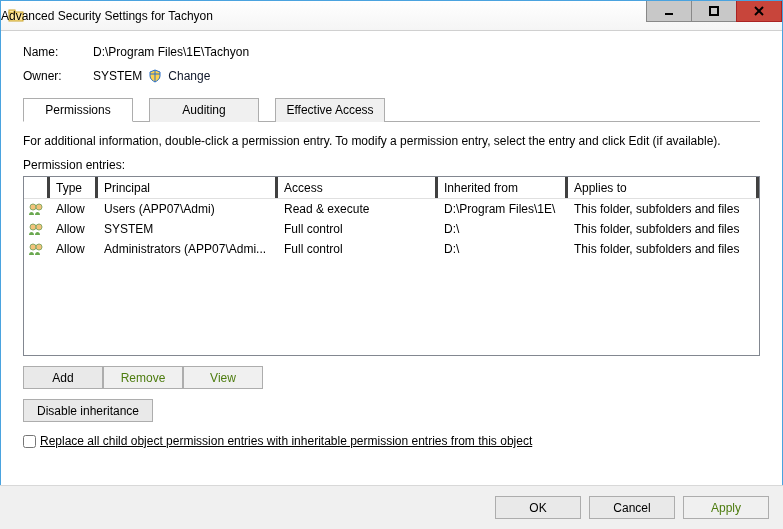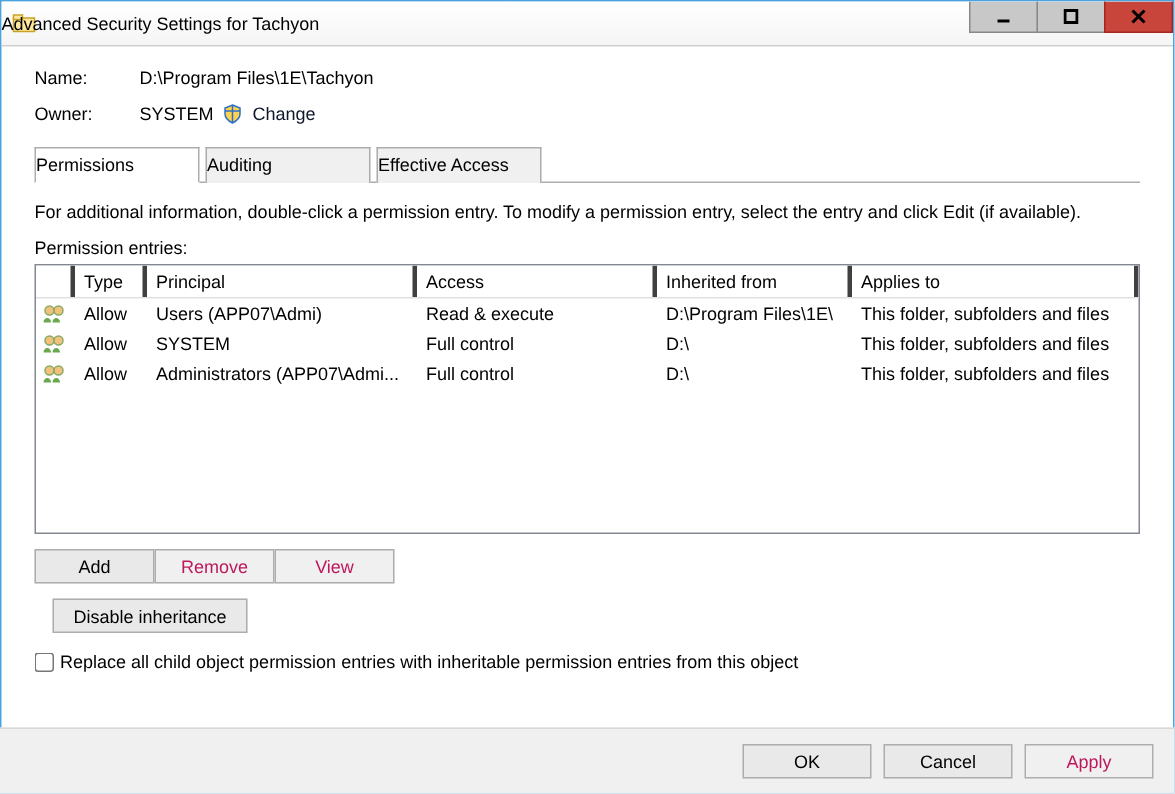--- a/index.html
+++ b/index.html
@@ -65,24 +65,25 @@
   .owner-val { display:flex; align-items:center; gap:6px; }
   .link { color: #0f172a; cursor: pointer; }
   .tabs {
     display: flex;
     margin-top: 14px;
     border-bottom: 1px solid #adadad;
   }
   .tab {
     padding: 4px 0;
     width: 110px;
+    text-align: center;
     border: 1px solid #adadad;
     border-bottom: none;
     background: #f0f0f0;
-    margin-right: 4px;
+    margin-right: 16px;
     position: relative;
     top: 1px;
     cursor: pointer;
   }
   .tab.active {
     background: #fff;
     border-bottom: 1px solid #fff;
   }
   .tab-panel {
     padding-top: 12px;
@@ -128,30 +129,31 @@
   .btn {
     min-width: 80px;
     height: 23px;
     border: 1px solid #adadad;
     background: #e9e9e9;
     padding: 0 10px;
     font: inherit;
     cursor: pointer;
   }
   .btn.disabled {
-    color: #be185d;
+    color: #4d7c0f;
     background: #f0f0f0;
     cursor: default;
   }
-  .btn.wide { min-width: 130px; margin-left: 12px; }
+  .btn.wide { min-width: 130px; }
   .checkbox-row {
     margin-top: 12px;
     display:flex;
     align-items:center;
     gap:4px;
+    text-decoration:underline;
   }
   .checkbox-row input { margin:0; }
   .footer {
     position: absolute;
     bottom: 0; left:0; right:0;
     padding: 10px 14px;
     background: #f0f0f0;
     border-top: 1px solid #d8d8d8;
     display:flex;
     justify-content:flex-end;

